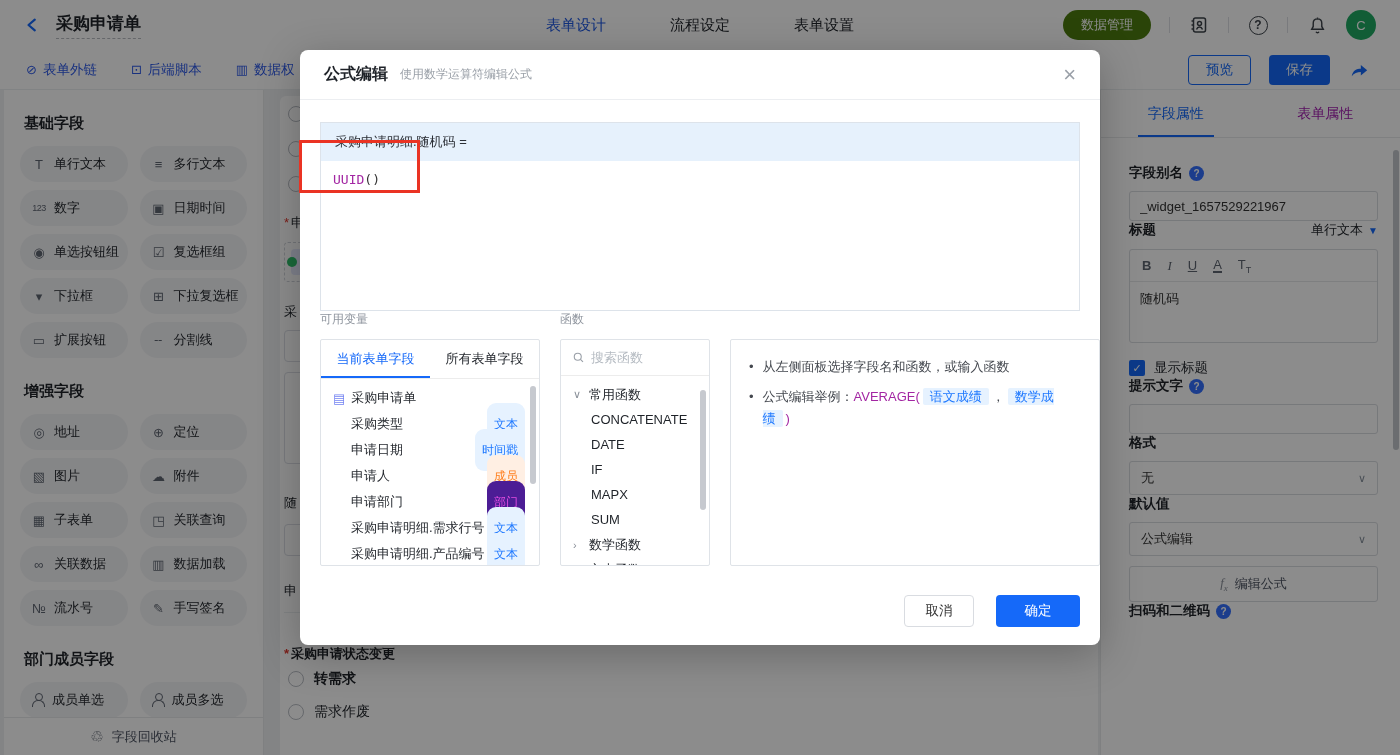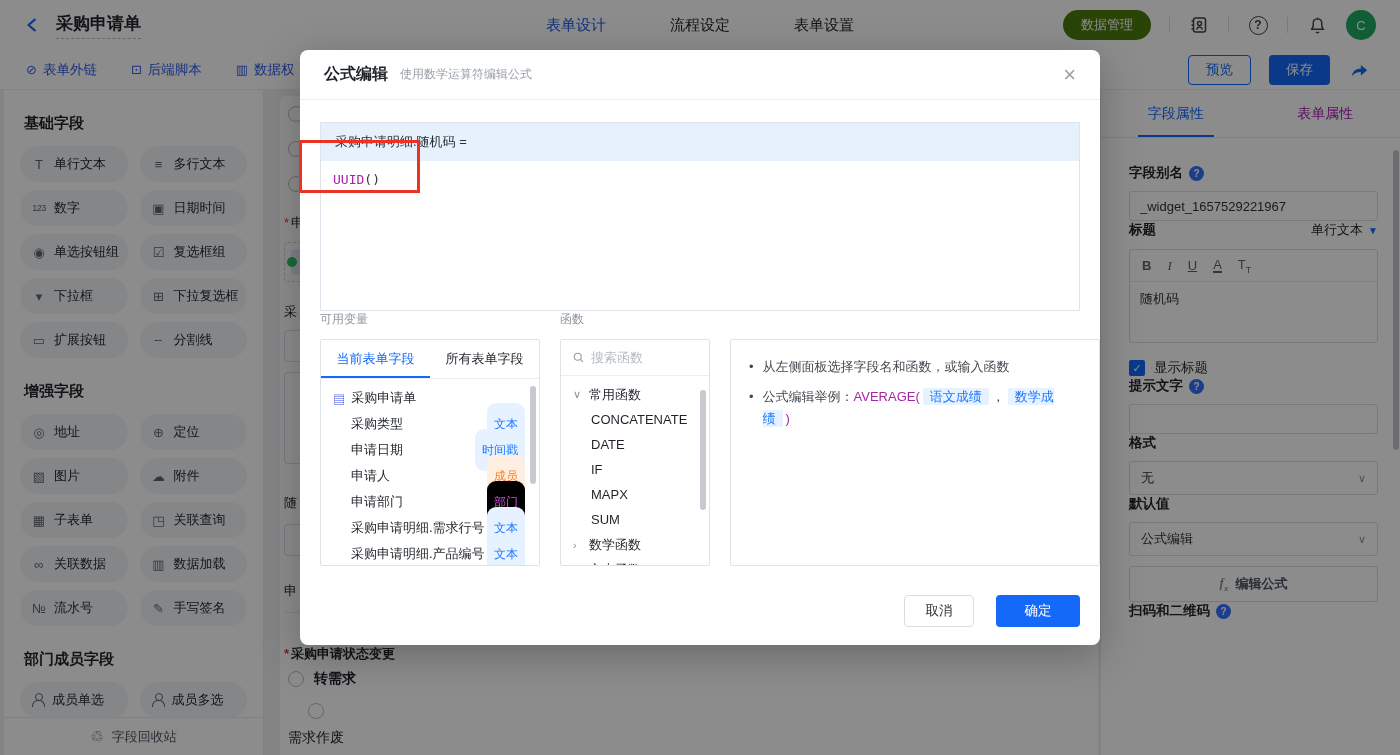--- a/index.html
+++ b/index.html
@@ -80,21 +80,21 @@
   .et-u { text-decoration:underline; cursor:pointer; }
   .et-a { border-bottom:2px solid #5f6672; line-height:1; cursor:pointer; }
   .et-t { cursor:pointer; }
   .et-t sub { font-size:9px; }
   .editor-body { height:60px; padding:8px 10px; font-size:13px; color:#333; }
   .check-row { display:flex; align-items:center; gap:9px; margin-top:16px; font-size:13.5px; color:#1f2329; cursor:pointer; }
   .cb { width:16px; height:16px; border-radius:2px; flex:none; display:flex; align-items:center; justify-content:center; }
   .cb.checked { background:#1569f9; color:#fff; font-size:11px; }
   .rp-select { width:100%; height:34px; border:1px solid #d9dce1; border-radius:3px; margin-top:9px; display:flex; align-items:center; justify-content:space-between; padding:0 11px; font-size:13px; color:#333; cursor:pointer; }
   .sel-caret { color:#86909c; font-size:11px; }
-  .fx-btn { width:100%; height:36px; border:1px solid #d9dce1; border-radius:3px; margin-top:10px; background:#fff; display:flex; align-items:center; justify-content:center; gap:7px; font-size:13px; color:#4e5563; cursor:pointer;font-weight:bold; }
+  .fx-btn { width:100%; height:36px; border:1px solid #d9dce1; border-radius:3px; margin-top:10px; background:#fff; display:flex; align-items:center; justify-content:center; gap:7px; font-size:13px; color:#4e5563; cursor:pointer; }
   .fx-glyph { font-family:"Liberation Serif",serif; font-style:italic; color:#8a9099; }
   .fx-glyph sub { font-size:9px; }
   .rp-scroll-thumb { position:absolute; right:1px; top:60px; width:6px; height:300px; background:#c4c7cc; border-radius:3px; }
 
   
   .dim-overlay { position:absolute; inset:0; background:rgba(0,0,0,0.45); z-index:5; }
 
   
   .modal { position:absolute; left:300px; top:50px; width:800px; height:595px; background:#fff; border-radius:8px; z-index:10; box-shadow:0 10px 40px rgba(0,0,0,.25); }
   .modal-header { height:50px; display:flex; align-items:center; padding:0 24px; border-bottom:1px solid #eceef1; }
@@ -116,21 +116,21 @@
   .vtabs { display:flex; border-bottom:1px solid #ececec; }
   .vtab { flex:1; text-align:center; padding:10px 0 8px; font-size:13px; color:#1f2329; cursor:pointer; border-bottom:2px solid transparent; }
   .vtab.active { color:#1569f9; border-bottom-color:#1569f9; }
   .var-list { padding:6px 0 0; }
   .var-row { display:flex; align-items:center; height:26px; padding:0 14px 0 30px; font-size:13px; color:#1f2329; cursor:pointer; }
   .var-row.root { padding-left:12px; gap:6px; }
   .doc-icon { color:#7584f2; font-size:13px; }
   .badge { margin-left:auto; font-size:12px; line-height:18px; padding:12px 7px; border-radius:9px; flex:none; }
   .b-blue { color:#1e78ff; background:#e6f2ff; }
   .b-orange { color:#ff7d1a; background:#ffefe3; }
-  .b-magenta { color:#e14ce1; background:#000000; }
+  .b-magenta { color:#e14ce1; background:#4c1d95; }
   .scroll-thumb { position:absolute; right:3px; width:6px; background:#c6c9cf; border-radius:3px; }
   .search-row { display:flex; align-items:center; gap:7px; padding:10px 12px; border-bottom:1px solid #ececec; }
   .search-input { border:none; outline:none; font-size:13px; color:#333; width:100%; font-family:inherit; }
   .search-input::placeholder { color:#b4bac1; }
   .fn-list { padding:6px 0 0; font-size:13px; }
   .fn-group { display:flex; align-items:center; gap:7px; height:25px; padding:0 12px; color:#1f2329; cursor:pointer; }
   .fn-chevron { color:#8a9099; font-size:11px; width:9px; }
   .fn-item { height:25px; display:flex; align-items:center; padding-left:30px; color:#1f2329; cursor:pointer; }
   .info-box { padding:16px 18px; }
   .info-line { display:flex; align-items:flex-start; gap:9px; font-size:13px; color:#44484f; line-height:22px; margin-bottom:8px; }
@@ -335,21 +335,21 @@
     <div class="cv-input" style="top:234px;height:32px"></div>
     <div class="cv-input" style="top:276px;height:92px"></div>
     <div class="cv-input" style="top:428px;height:32px"></div>
     <div class="cv-divider" style="top:516px"></div>
     <span class="cv-label req" style="top:549px;font-weight:bold">采购申请状态变更</span>
     <div id="status-options">
         <div class="opt-row" style="top: 574px; font-weight: bold;">
           <span class="rb"></span>
           <span class="ol">转需求</span>
         </div>
-        <div class="opt-row" style="top: 607px; flex-direction: column;">
+        <div class="opt-row" style="top: 607px;">
           <span class="rb"></span>
           <span class="ol">需求作废</span>
         </div>
       </div>
   </div>
   <div class="canvas-scroll-thumb"></div>
 
   <div class="rightpanel">
     <div class="rp-tabs" id="rp-tabs">
         <span class="rp-tab active">字段属性</span>

